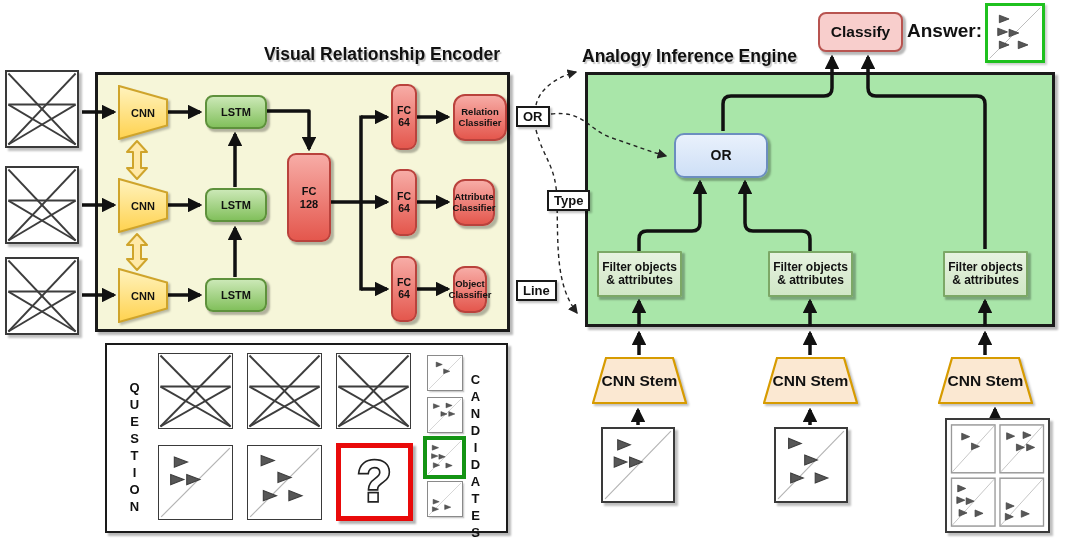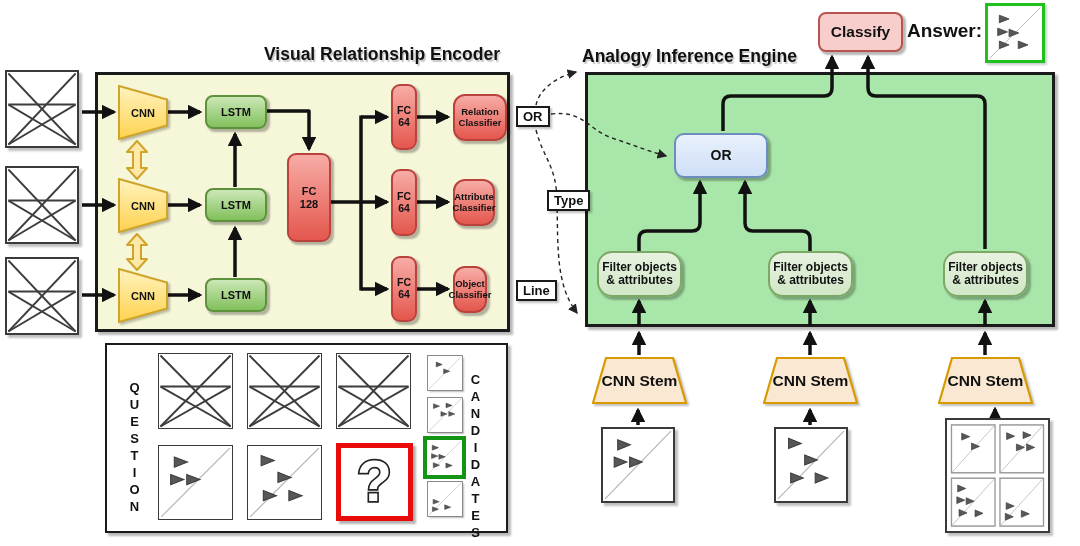--- a/index.html
+++ b/index.html
@@ -10,21 +10,21 @@
   .title{font-weight:bold;font-size:17.5px;white-space:nowrap;text-shadow:1.5px 1.5px 1px rgba(0,0,0,0.22);}
   .blk{display:flex;align-items:center;justify-content:center;text-align:center;font-weight:bold;line-height:1.12;}
   .pre{white-space:pre-line;}
   .imgbox{background:#fff;border:2px solid #3a3a3a;box-shadow:2.5px 2.5px 2px rgba(0,0,0,0.25);}
   .figwrap svg{display:block;width:100%;height:100%;}
   .lstm{background:linear-gradient(180deg,#CBE8B6,#82C05C);border:2px solid #5E913C;border-radius:8px;font-size:11px;}
   .fcblk{background:linear-gradient(180deg,#F7ACA6,#E4574D);border:2px solid #B9423C;border-radius:9px;font-size:10.5px;}
   .clsf{background:linear-gradient(180deg,#F7ACA6,#E4574D);border:2px solid #B9423C;border-radius:12px;font-size:9.5px;}
   .olabel{background:#fff;border:2px solid #1a1a1a;font-weight:bold;font-size:13px;padding:1px 5px;box-shadow:2px 2px 2px rgba(0,0,0,0.25);white-space:nowrap;}
   .orgate{background:linear-gradient(180deg,#E9F1FC,#CEDFF6);border:2.5px solid #6C8EBF;border-radius:10px;font-size:14px;}
-  .filter{background:linear-gradient(180deg,#E7F2E0,#D0E7C6);border:2px solid #7CA866;border-radius:15px;font-size:12px;}
+  .filter{background:linear-gradient(180deg,#E7F2E0,#D0E7C6);border:2px solid #7CA866;border-radius:1px;font-size:12px;}
   .classify{background:#F8CECC;border:2.5px solid #B85450;border-radius:8px;font-size:15.5px;}
   .vtext{writing-mode:vertical-rl;text-orientation:upright;font-weight:bold;font-size:13px;letter-spacing:2px;line-height:1;}
   .trap{display:flex;align-items:center;justify-content:center;}
   .trap>svg{position:absolute;left:0;top:0;width:100%;height:100%;filter:drop-shadow(2px 2px 1px rgba(0,0,0,0.25));}
   .trap>span{position:relative;font-weight:bold;}
   .greenbrd{background:#fff;border:4px solid #149414;}
   .answerimg{background:#fff;border:3px solid #1FC11F;box-shadow:2px 2px 2px rgba(0,0,0,0.2);}
   .redbox{background:#fff;border:5px solid #E90A0A;box-shadow:2.5px 2.5px 2px rgba(0,0,0,0.3);}
   .candbox{background:#fff;border:1.5px solid #8a8a8a;box-shadow:1.5px 1.5px 1.5px rgba(0,0,0,0.2);}
 </style>

